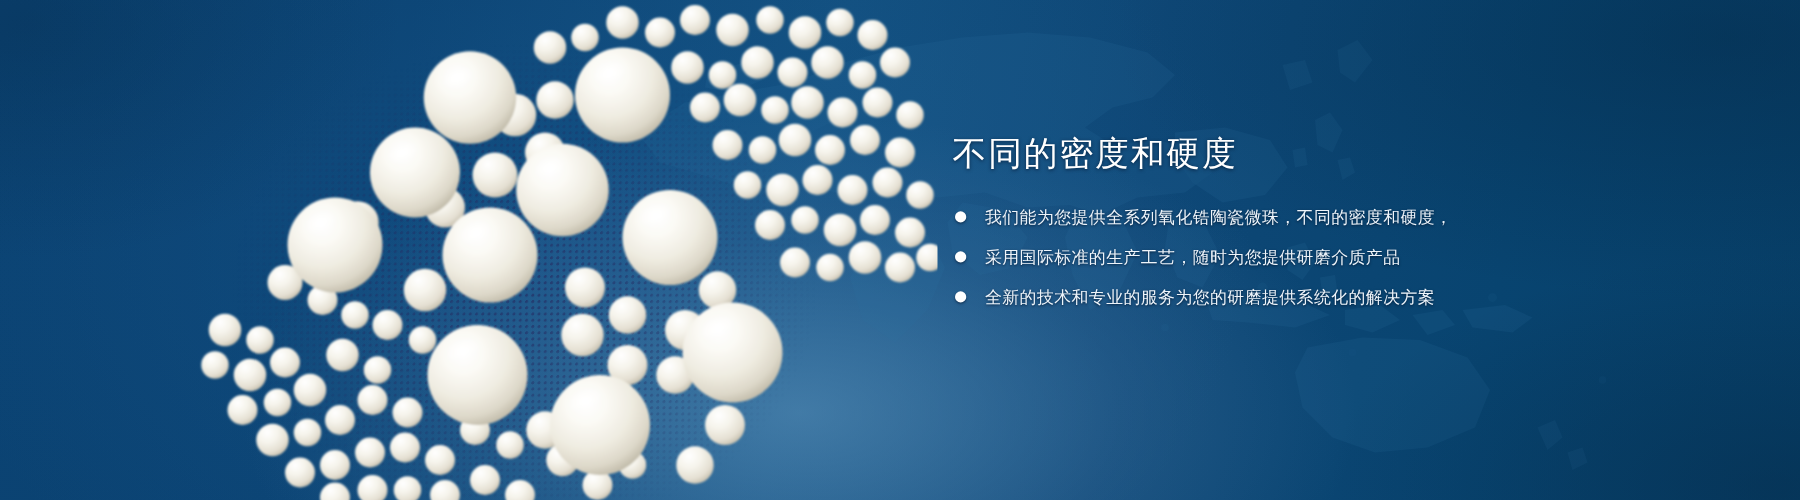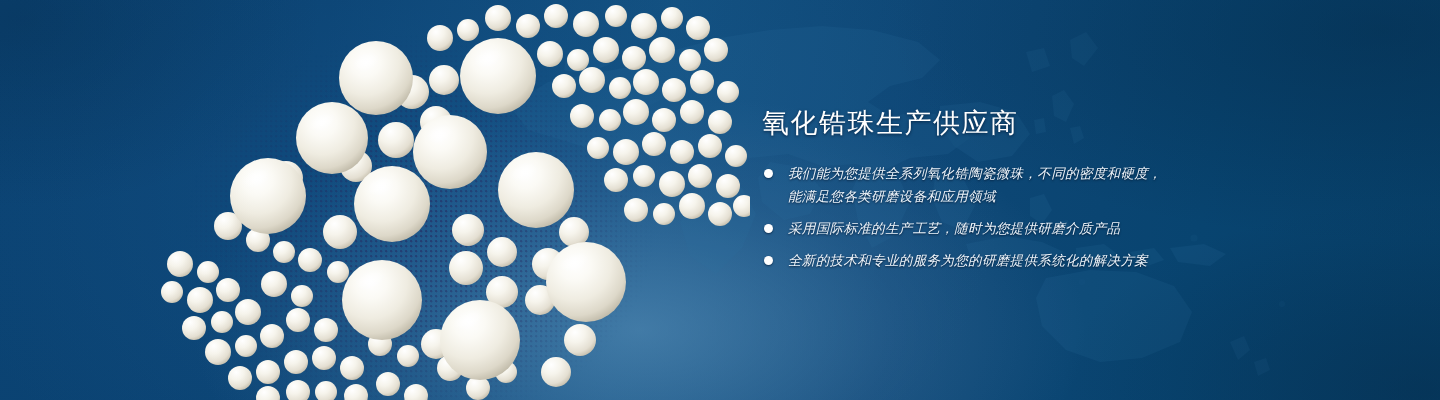--- a/index.html
+++ b/index.html
@@ -90,21 +90,21 @@
     text-shadow:0 1px 2px rgba(0,18,40,0.8);
   }
   .dot {
     position:absolute;
     left:2px; top:7px;
     width:9px; height:9px;
     border-radius:50%;
     background:#ffffff;
     box-shadow:0 1px 2px rgba(0,20,45,0.6);
   }
-  .bullet-text { display:block;font-style:italic; }
+  .bullet-text { display:block; }
 </style>
 </head>
 <body>
 
 <div id="banner">
 
   <div class="bg-base"></div>
 
   <div class="worldmap">
     <svg viewBox="0 0 980 400" preserveAspectRatio="none">
@@ -342,28 +342,27 @@
       </g>
 
       <rect x="0" y="0" width="160" height="400" fill="#0b4374" opacity="0.0"></rect>
     </svg>
   </div>
 
   <div class="vignette"></div>
 
   <div class="content">
 
-    <div class="headline">氧化锆珠生产供应商</div>
+    <div class="headline">不同的密度和硬度</div>
 
     <ul class="bullets">
 
       <li class="bullet-row">
         <span class="dot"></span>
         <span class="bullet-text">我们能为您提供全系列氧化锆陶瓷微珠，不同的密度和硬度，</span>
-        <span class="bullet-text l2">能满足您各类研磨设备和应用领域</span>
       </li>
 
       <li class="bullet-row">
         <span class="dot"></span>
         <span class="bullet-text">采用国际标准的生产工艺，随时为您提供研磨介质产品</span>
       </li>
 
       <li class="bullet-row">
         <span class="dot"></span>
         <span class="bullet-text">全新的技术和专业的服务为您的研磨提供系统化的解决方案</span>

